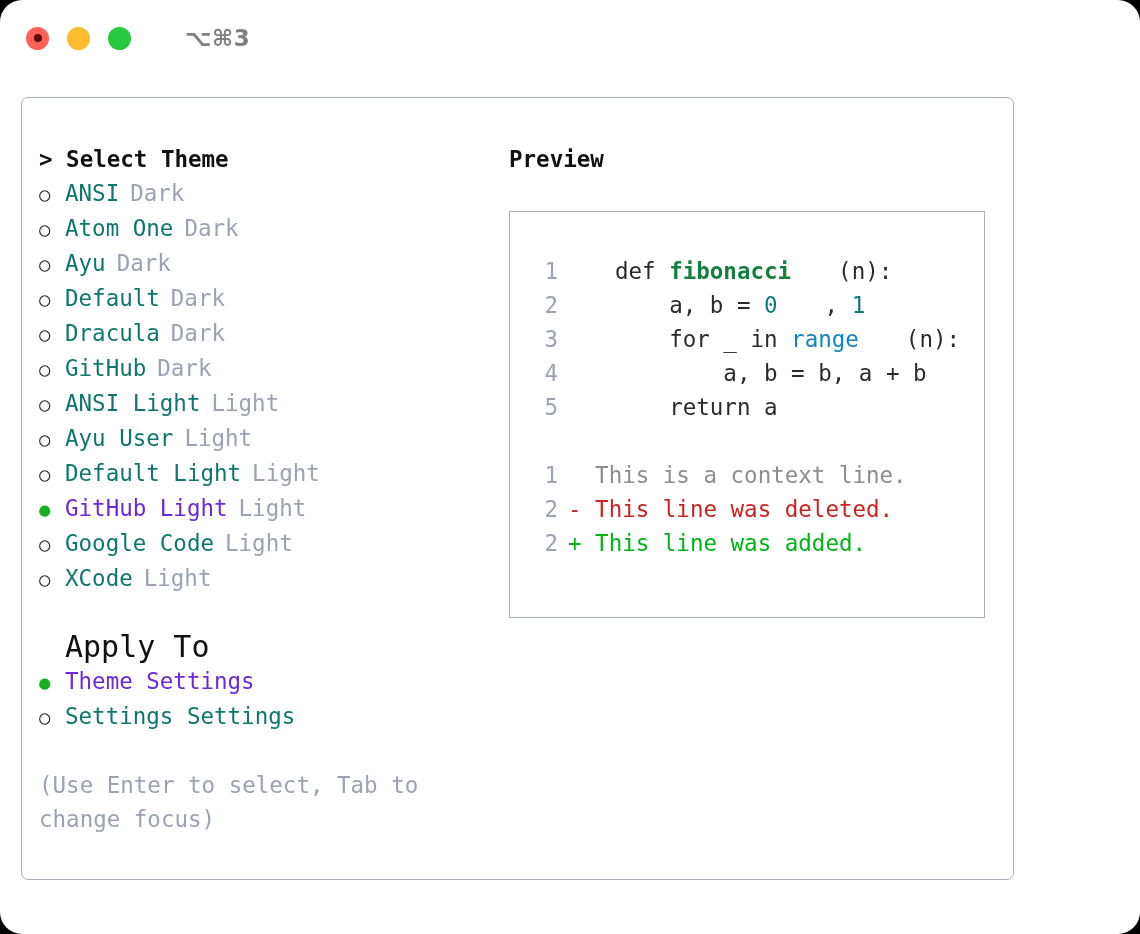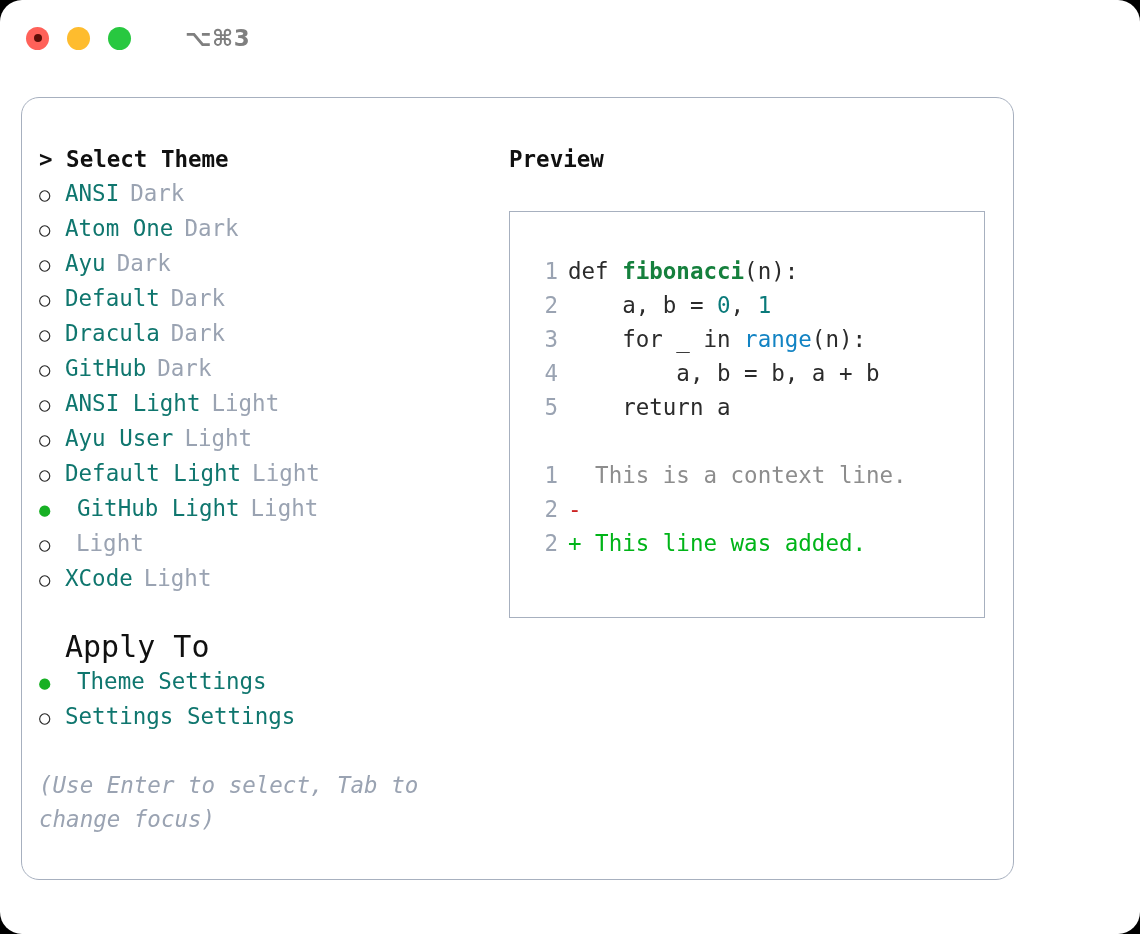--- a/index.html
+++ b/index.html
@@ -63,21 +63,21 @@
     font-family: "DejaVu Sans", sans-serif;
   }
 
   .panel {
     position: absolute;
     left: 21px;
     top: 97px;
     width: 993px;
     height: 783px;
     border: 1.5px solid #a7b0bf;
-    border-radius: 18px;
+    border-radius: 7px;
     box-sizing: border-box;
   }
   .panel-inner {
     position: relative;
     width: 100%;
     height: 100%;
   }
 
   .left-col {
     position: absolute;
@@ -111,42 +111,41 @@
     width: 26px;
     flex: none;
     font-size: 19px;
     color: #2b2b2b;
   }
   .bullet.sel {
     color: #17b024;
     font-size: 19px;
   }
   .opt-label { color: #0f766e; }
-  .opt-row.selected .opt-label { color: #0f766e; margin-left: 12px; }
+  .opt-row.selected .opt-label { color: #6d28d9; }
   .opt-variant {
     color: #9aa3b2;
     margin-left: 11px;
   }
 
   .section-gap { height: 34px; }
   .apply-heading {
     font-size: 30px;
     color: #101010;
     line-height: 34px;
     padding-left: 26px;
     white-space: pre;
   }
   .hint {
     margin-top: 34px;
     font-size: 22.5px;
     color: #9aa3b2;
     line-height: 34px;
     width: 420px;
     white-space: pre-wrap;
-    font-style: italic;
   }
 
   .preview-title {
     font-size: 22.5px;
     font-weight: 700;
     color: #101010;
     line-height: 34px;
   }
   .preview-box {
     margin-top: 35px;
@@ -166,21 +165,21 @@
     width: 26px;
     flex: none;
     color: #9aa3b2;
     text-align: right;
     margin-right: 10px;
   }
   .code-text { color: #2b2b2b; }
   .tok-fn { color: #15803d; font-weight: 700; }
   .tok-num { color: #0a7a7a; }
   .tok-builtin { color: #1283c3; }
-  .tok-plain { color: #2b2b2b; }
+  .tok-plain { color: #2b2b2b; margin-left: 47px; }
   .blank-line { height: 34px; }
   .diff-context { color: #8d8d8d; }
   .diff-del { color: #cc2222; }
   .diff-add { color: #00b418; }
 </style>
 </head>
 <body>
 
 <div class="window">
 
@@ -202,21 +201,21 @@
             <div class="opt-row"><span class="bullet">○</span><span class="opt-label">ANSI</span><span class="opt-variant">Dark</span></div>
             <div class="opt-row"><span class="bullet">○</span><span class="opt-label">Atom One</span><span class="opt-variant">Dark</span></div>
             <div class="opt-row"><span class="bullet">○</span><span class="opt-label">Ayu</span><span class="opt-variant">Dark</span></div>
             <div class="opt-row"><span class="bullet">○</span><span class="opt-label">Default</span><span class="opt-variant">Dark</span></div>
             <div class="opt-row"><span class="bullet">○</span><span class="opt-label">Dracula</span><span class="opt-variant">Dark</span></div>
             <div class="opt-row"><span class="bullet">○</span><span class="opt-label">GitHub</span><span class="opt-variant">Dark</span></div>
             <div class="opt-row"><span class="bullet">○</span><span class="opt-label">ANSI Light</span><span class="opt-variant">Light</span></div>
             <div class="opt-row"><span class="bullet">○</span><span class="opt-label">Ayu User</span><span class="opt-variant">Light</span></div>
             <div class="opt-row"><span class="bullet">○</span><span class="opt-label">Default Light</span><span class="opt-variant">Light</span></div>
             <div class="opt-row selected"><span class="bullet sel">●</span><span class="opt-label">GitHub Light</span><span class="opt-variant">Light</span></div>
-            <div class="opt-row"><span class="bullet">○</span><span class="opt-variant">Light</span></div>
+            <div class="opt-row"><span class="bullet">○</span><span class="opt-label">Google Code</span><span class="opt-variant">Light</span></div>
             <div class="opt-row"><span class="bullet">○</span><span class="opt-label">XCode</span><span class="opt-variant">Light</span></div>
           </div>
 
         <div class="section-gap"></div>
 
         <div class="apply-heading">Apply To</div>
         <div id="apply-list">
             <div class="opt-row selected"><span class="bullet sel">●</span><span class="opt-label">Theme Settings</span></div>
             <div class="opt-row"><span class="bullet">○</span><span class="opt-label">Settings Settings</span></div>
           </div>
@@ -230,21 +229,21 @@
           <div id="code-block">
               <div class="code-line"><span class="lineno">1</span><span class="code-text"><span class="tok-plain">def </span><span class="tok-fn">fibonacci</span><span class="tok-plain">(n):</span></span></div>
               <div class="code-line"><span class="lineno">2</span><span class="code-text"><span class="tok-plain">    a, b = </span><span class="tok-num">0</span><span class="tok-plain">, </span><span class="tok-num">1</span></span></div>
               <div class="code-line"><span class="lineno">3</span><span class="code-text"><span class="tok-plain">    for _ in </span><span class="tok-builtin">range</span><span class="tok-plain">(n):</span></span></div>
               <div class="code-line"><span class="lineno">4</span><span class="code-text"><span class="tok-plain">        a, b = b, a + b</span></span></div>
               <div class="code-line"><span class="lineno">5</span><span class="code-text"><span class="tok-plain">    return a</span></span></div>
             </div>
           <div class="blank-line"></div>
           <div id="diff-block">
               <div class="code-line"><span class="lineno">1</span><span class="diff-context">  </span><span class="diff-context">This is a context line.</span></div>
-              <div class="code-line"><span class="lineno">2</span><span class="diff-del">- </span></div>
+              <div class="code-line"><span class="lineno">2</span><span class="diff-del">- </span><span class="diff-del">This line was deleted.</span></div>
               <div class="code-line"><span class="lineno">2</span><span class="diff-add">+ </span><span class="diff-add">This line was added.</span></div>
             </div>
         </div>
       </div>
 
     </div>
   </div>
 </div>
 
 </body></html>

